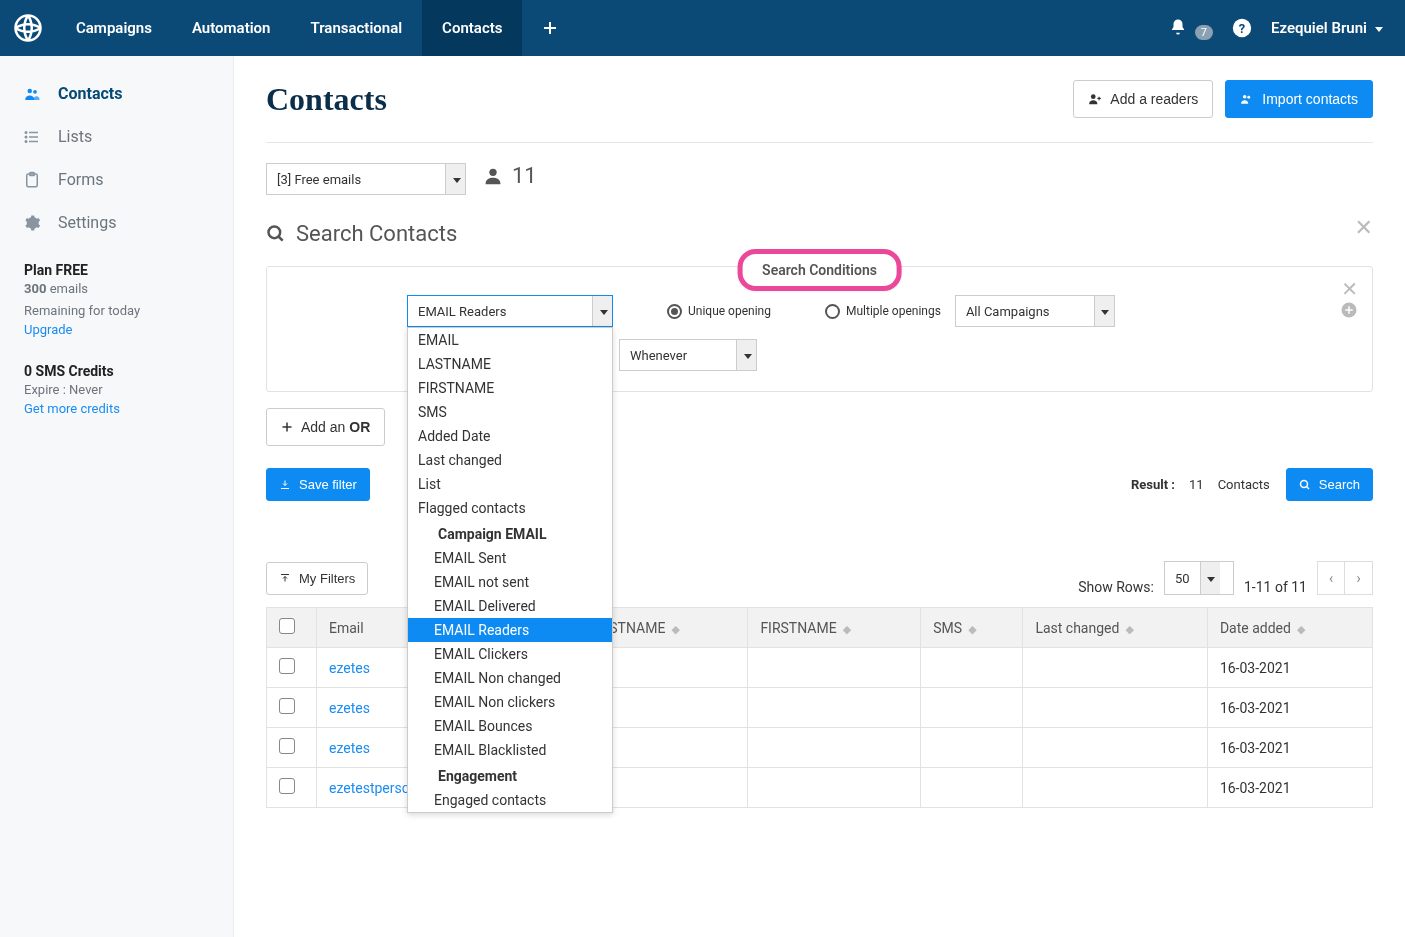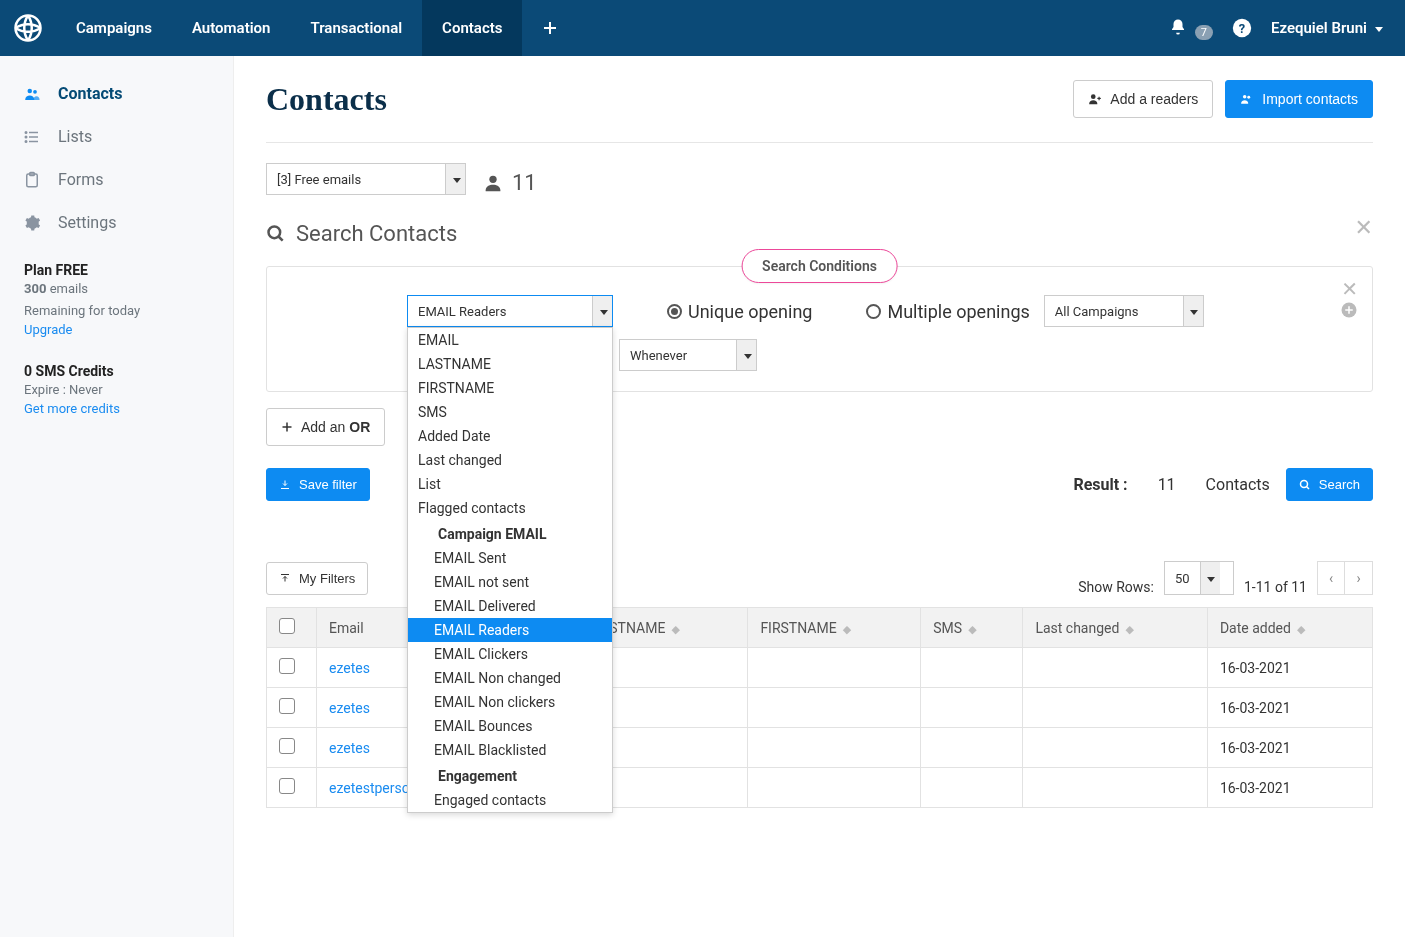--- a/index.html
+++ b/index.html
@@ -32,54 +32,54 @@
 .linkish { color: #1b8cf0; cursor: pointer; font-size: 13px; }
 
 .main { flex: 1; padding: 24px 32px; overflow: visible; position: relative; }
 .page-header { display: flex; justify-content: space-between; align-items: center; border-bottom: 1px solid #e6e6e6; padding-bottom: 24px; margin-bottom: 20px; }
 .page-title { font-family: Georgia, 'Times New Roman', serif; font-size: 32px; font-weight: 700; color: #0b2f4a; }
 .header-actions { display: flex; gap: 12px; }
 .btn { border: 1px solid #ccc; background: #fff; border-radius: 3px; padding: 10px 14px; font-size: 14px; cursor: pointer; display: inline-flex; align-items: center; gap: 8px; color: #333; }
 .btn-primary { background: #0d8bf2; border-color: #0d8bf2; color: #fff; }
 .btn-sm { padding: 8px 12px; font-size: 13px; }
 
-.list-row { display: flex; align-items: flex-end; gap: 16px; margin-bottom: 26px; }
+.list-row { display: flex; align-items: flex-start; gap: 16px; margin-bottom: 26px; }
 .select-box { border: 1px solid #ccc; height: 32px; display: flex; align-items: center; background: #fff; }
 .select-box .sel-text { padding: 0 10px; font-size: 13px; }
 .select-box .sel-arrow { background: #efefef; border-left: 1px solid #ccc; width: 20px; height: 100%; display: flex; align-items: center; justify-content: center; }
 .count-person { display: flex; align-items: center; gap: 8px; color: #555; font-size: 22px; }
 
 .search-title { display: flex; align-items: center; gap: 10px; font-size: 22px; color: #555; margin-bottom: 20px; position: relative; }
 .close-x { position: absolute; right: 0; top: -6px; color: #bbb; font-size: 22px; cursor: pointer; }
 
-.cond-pill { position: absolute; left: 50%; transform: translateX(-50%); top: -18px; background: #fff; border: 1px solid #ec4899; border-radius: 18px; padding: 8px 20px; font-size: 14px; font-weight: 600; color: #555; box-shadow: 0 1px 2px rgba(0,0,0,0.05); }
+.cond-pill { position: absolute; left: 50%; transform: translateX(-50%); top: -18px; background: #fff; border: 5px solid #ec4899; border-radius: 18px; padding: 8px 20px; font-size: 14px; font-weight: 600; color: #555; box-shadow: 0 1px 2px rgba(0,0,0,0.05); }
 
 .cond-box { border: 1px solid #e2e2e2; border-radius: 3px; padding: 28px 20px 20px; position: relative; margin-bottom: 16px; }
 .cond-row { display: flex; align-items: center; gap: 14px; flex-wrap: wrap; }
 .cond-close { position: absolute; right: 14px; top: 10px; color: #bbb; font-size: 20px; cursor: pointer; }
 .cond-add { position: absolute; right: 14px; top: 34px; color: #bbb; cursor: pointer; }
 
-.radio-opt { display: flex; align-items: center; gap: 6px; font-size: 18px; color: #333; cursor: pointer; padding-left: 40px; }
+.radio-opt { display: flex; align-items: center; gap: 6px; font-size: 12px; color: #333; cursor: pointer; padding-left: 40px; }
 .radio-circle { width: 15px; height: 15px; border: 2px solid #555; border-radius: 50%; display: inline-flex; align-items: center; justify-content: center; }
 .radio-circle.on::after { content: ''; width: 7px; height: 7px; background: #555; border-radius: 50%; }
 
 
 .dd-wrap { position: relative; }
 .dd-panel { position: absolute; top: 32px; left: 0; width: 206px; background: #fff; border: 1px solid #ccc; box-shadow: 0 2px 6px rgba(0,0,0,0.15); z-index: 100; }
 .dd-opt { padding: 4px 10px; font-size: 14px; cursor: pointer; }
 .dd-opt.group { font-weight: 700; padding-top: 6px; margin-left: 20px; }
 .dd-opt.child { padding-left: 26px; }
 .dd-opt.selected { background: #0d8bf2; color: #fff; }
 
 .cond-row2 { margin-top: 12px; }
 
 .add-or { margin-bottom: 22px; }
 
 .result-row { display: flex; align-items: center; justify-content: space-between; margin-bottom: 60px; }
-.result-text { font-size: 16px; color: #333; display: flex; align-items: center; gap: 30px; }
+.result-text { font-size: 13px; color: #333; display: flex; align-items: center; gap: 14px; }
 .result-text .lbl { font-weight: 700; }
 
 .myfilters-row { display: flex; align-items: center; justify-content: space-between; margin-bottom: 12px; }
 .pager { display: flex; align-items: flex-end; gap: 10px; font-size: 14px; color: #333; }
 .page-btn { border: 1px solid #ddd; width: 28px; height: 34px; display: flex; align-items: center; justify-content: center; cursor: pointer; color: #888; }
 
 
 table.contacts { width: 100%; border-collapse: collapse; font-size: 14px; }
 table.contacts th { background: #f2f2f2; border: 1px solid #e2e2e2; padding: 10px 12px; text-align: left; font-weight: 400; color: #555; }
 table.contacts td { border: 1px solid #e2e2e2; padding: 10px 12px; color: #333; }

